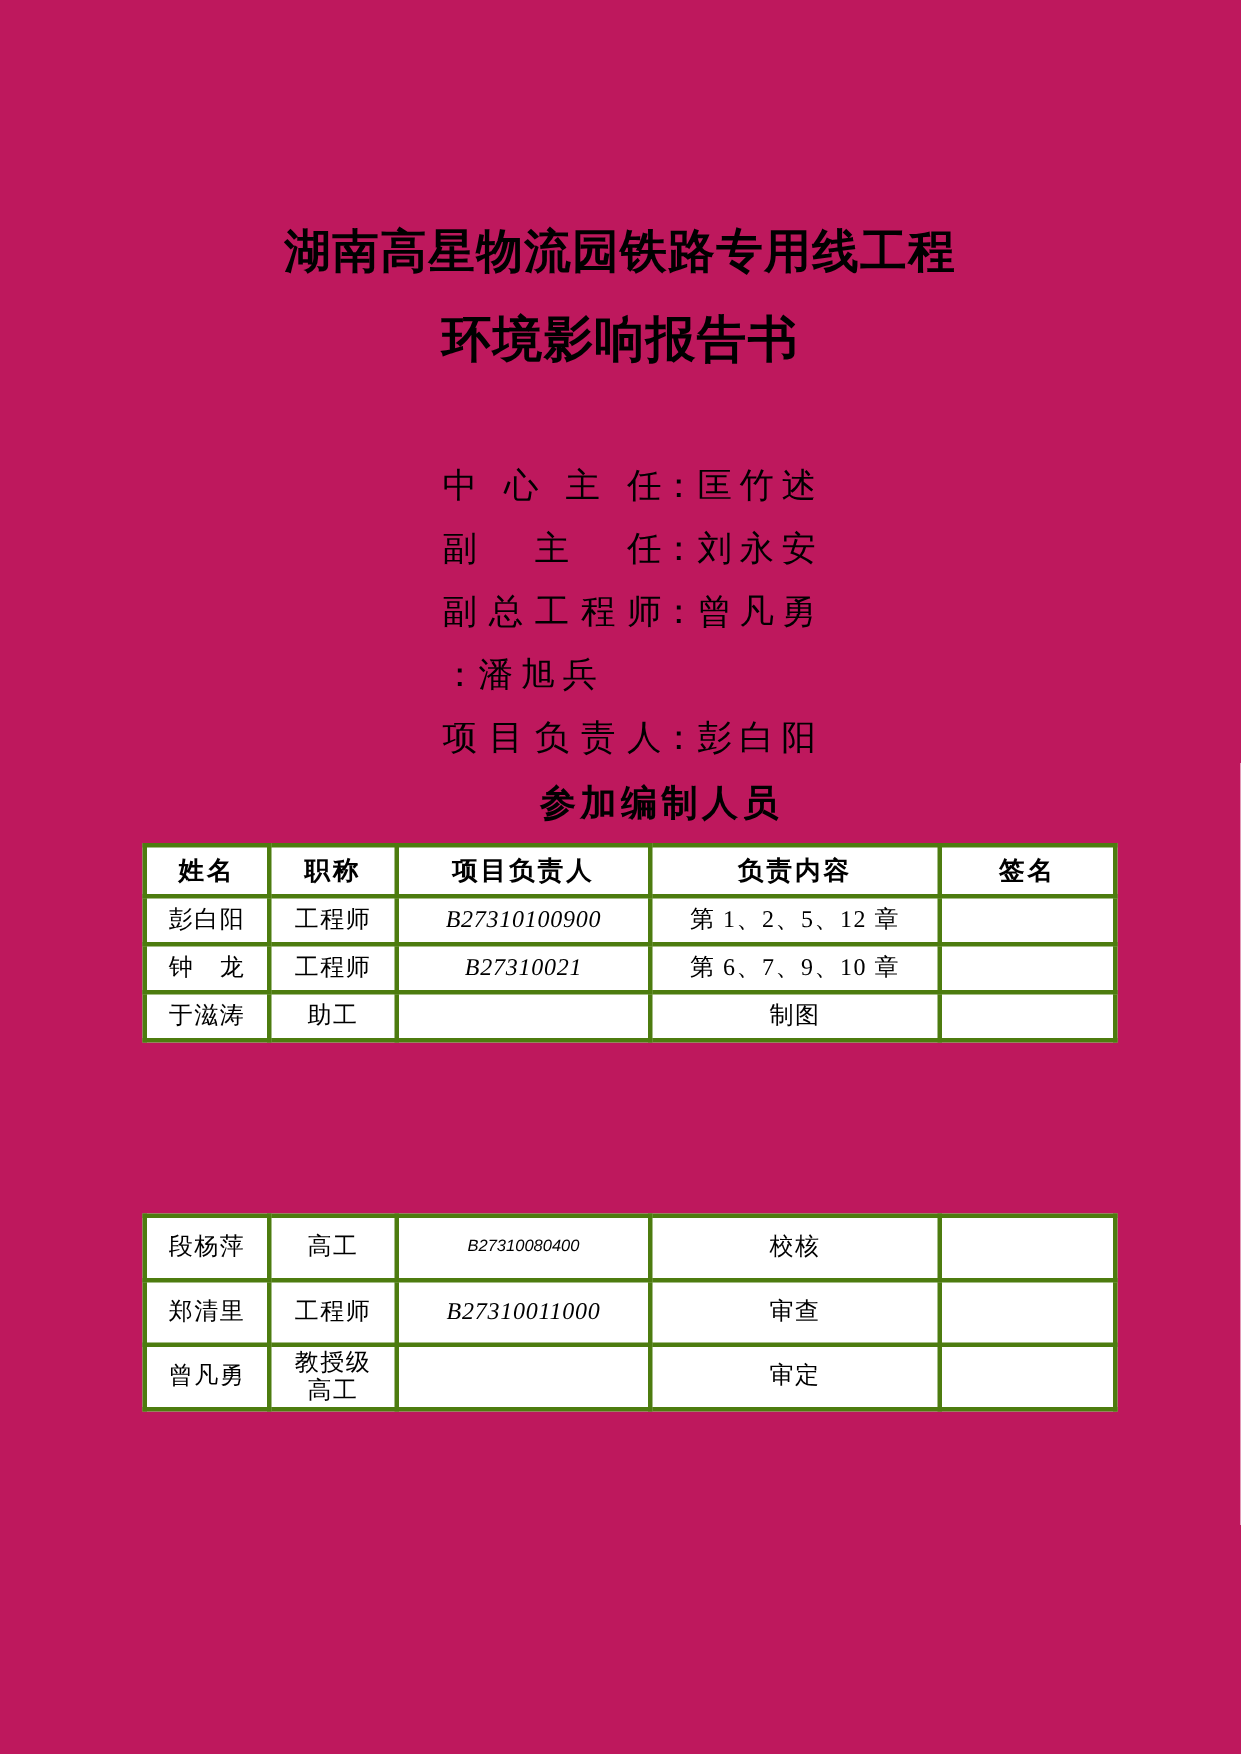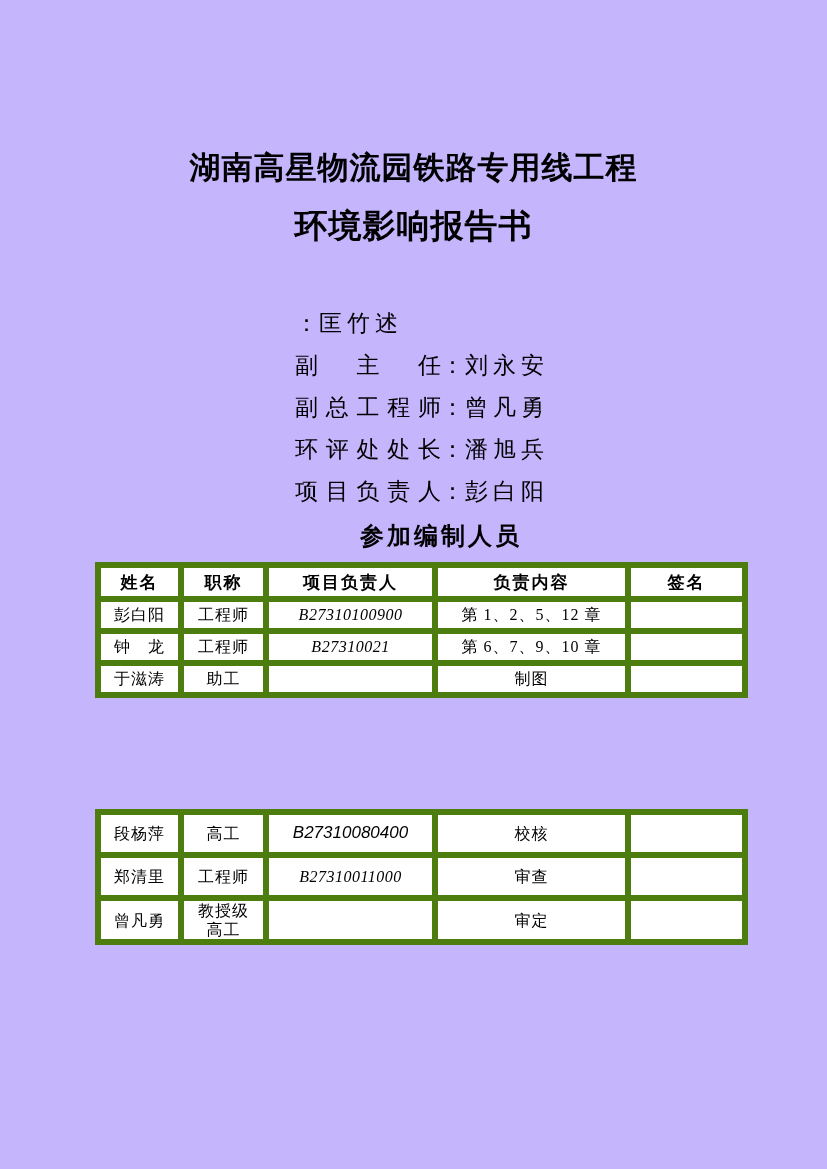--- a/index.html
+++ b/index.html
@@ -4,21 +4,21 @@
 <style>
   * { margin: 0; padding: 0; box-sizing: border-box; }
   html, body { background: #ffffff; }
   body { font-family: "Liberation Serif", "DejaVu Serif", serif; }
 
   .page {
     position: relative;
     width: 827px;
     height: 1169px;
     margin: 0 auto;
-    background: #c4b5fd;
+    background: #be185d;
     color: #000000;
     overflow: hidden;
   }
 
   .doc-title {
     position: absolute;
     top: 151px; left: 0;
     width: 100%;
     text-align: center;
     font-family: "Liberation Serif", "DejaVu Serif", serif;
@@ -84,21 +84,21 @@
     left: 95px;
     width: 647px;
     border-collapse: collapse;
     table-layout: fixed;
     background: #ffffff;
     border-style: solid;
     border-color: #1f1f1f;
     border-width: 2px 1px;
   }
   .tbl th, .tbl td {
-    border: 6px solid #4d7c0f;
+    border: 3px solid #4d7c0f;
     text-align: center;
     vertical-align: middle;
     overflow: hidden;
     padding: 0;
   }
   .tbl th {
     font-family: "Liberation Sans", "DejaVu Sans", sans-serif;
     font-weight: bold;
     font-size: 17px;
     letter-spacing: 2px;
@@ -112,56 +112,56 @@
     white-space: pre-line;
   }
   .tbl1 { top: 562px; }
   .tbl1 td { height: 32px; }
   .tbl2 { top: 773px; margin-top: 36px; }
   .tbl2 td { height: 43px; }
 
   td.num { letter-spacing: 0.5px; font-style: italic; }
   td.num-sans {
     font-family: "Liberation Sans", "DejaVu Sans", sans-serif;
-    font-size: 17px;
+    font-size: 11px;
     letter-spacing: 0;
   }
 
   col.c-name { width: 83px; }
   col.c-title { width: 85px; }
   col.c-cert { width: 169px; }
   col.c-duty { width: 193px; }
   col.c-sign { width: 117px; }
 </style>
 </head>
 <body>
 
 <div class="page">
 
   <h1 class="doc-title">湖南高星物流园铁路专用线工程</h1>
 
   <h2 class="doc-subtitle">环境影响报告书</h2>
 
   <div class="leadership">
       <div class="role-line">
+        <span class="role-label">中心主任</span>
         <span class="role-colon">：</span>
         <span class="role-name">匡竹述</span>
       </div>
       <div class="role-line">
         <span class="role-label">副主任</span>
         <span class="role-colon">：</span>
         <span class="role-name">刘永安</span>
       </div>
       <div class="role-line">
         <span class="role-label">副总工程师</span>
         <span class="role-colon">：</span>
         <span class="role-name">曾凡勇</span>
       </div>
       <div class="role-line">
-        <span class="role-label">环评处处长</span>
         <span class="role-colon">：</span>
         <span class="role-name">潘旭兵</span>
       </div>
       <div class="role-line">
         <span class="role-label">项目负责人</span>
         <span class="role-colon">：</span>
         <span class="role-name">彭白阳</span>
       </div>
     </div>
 

